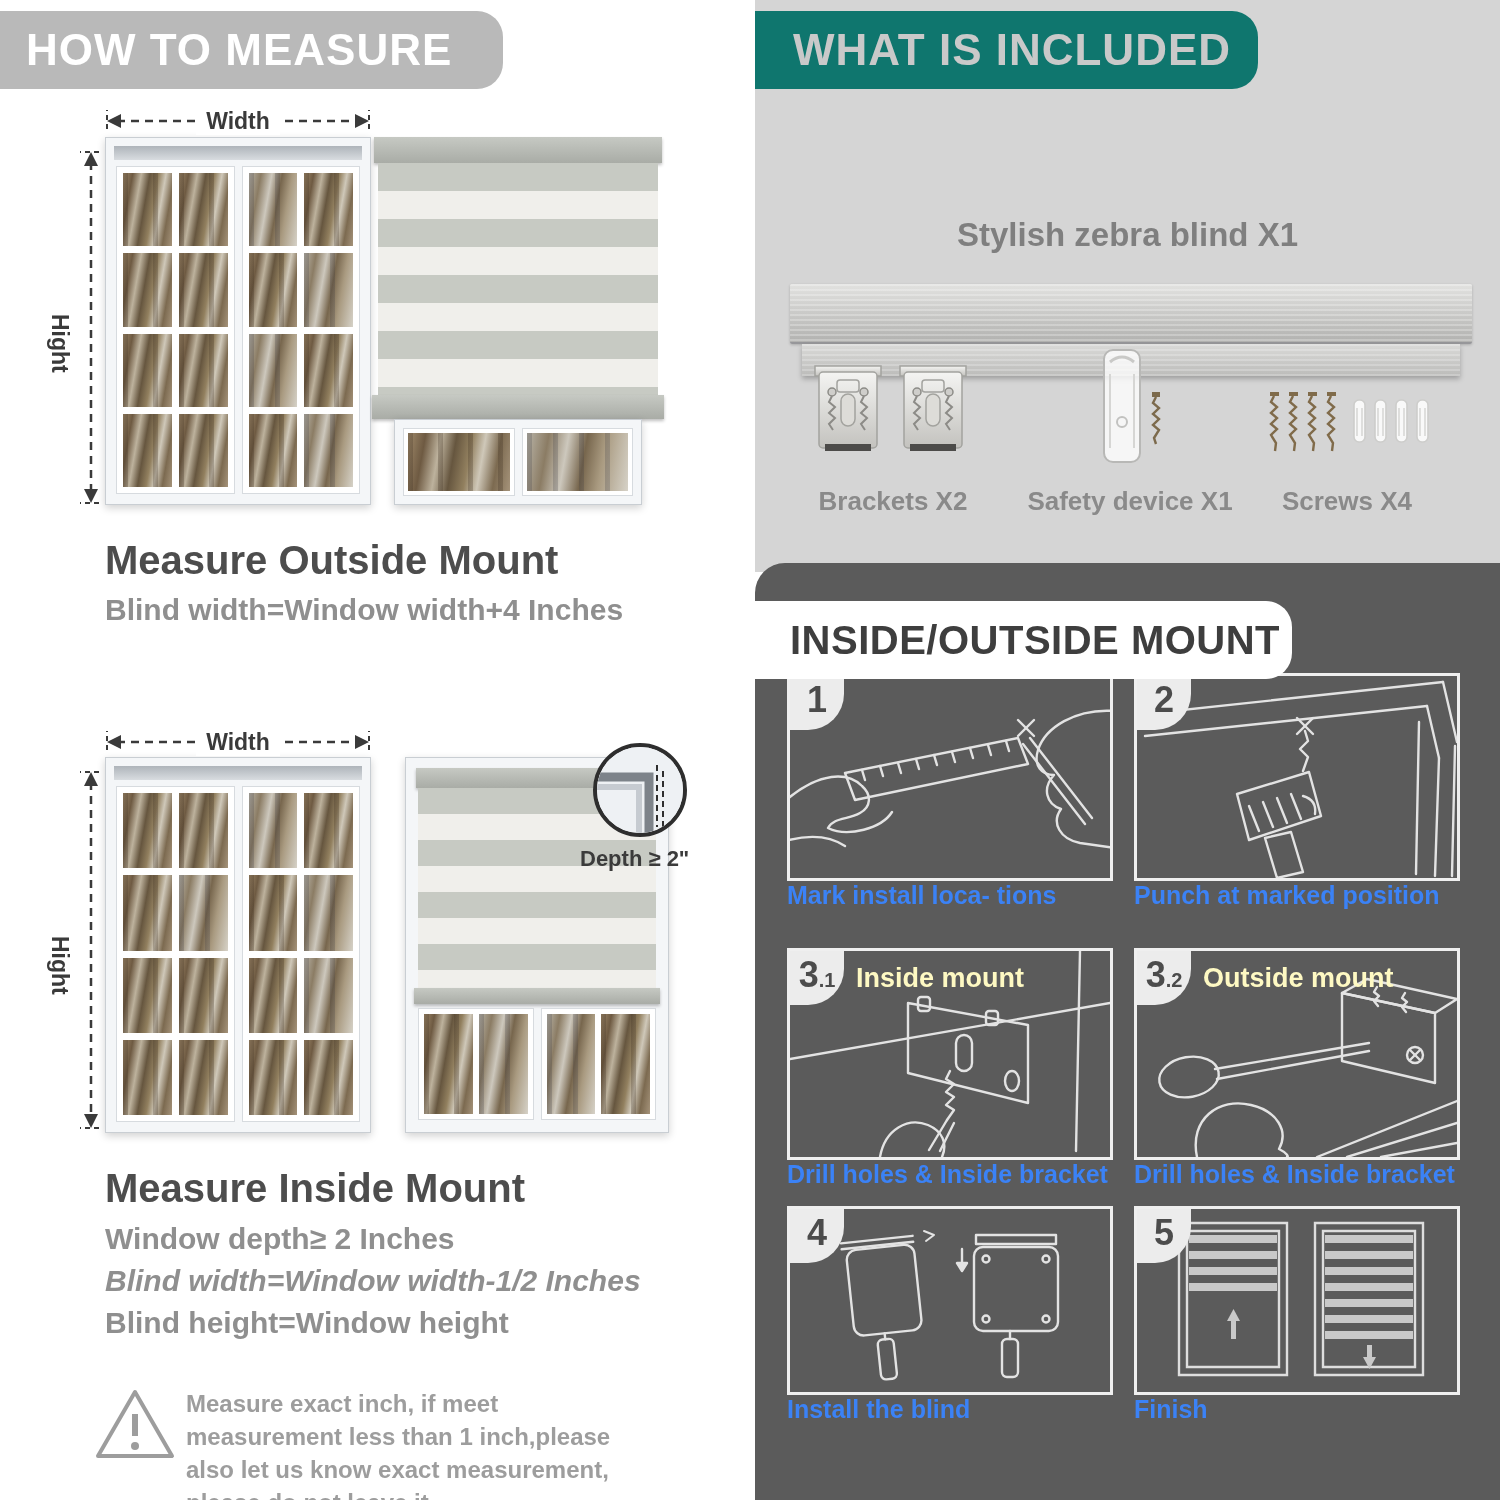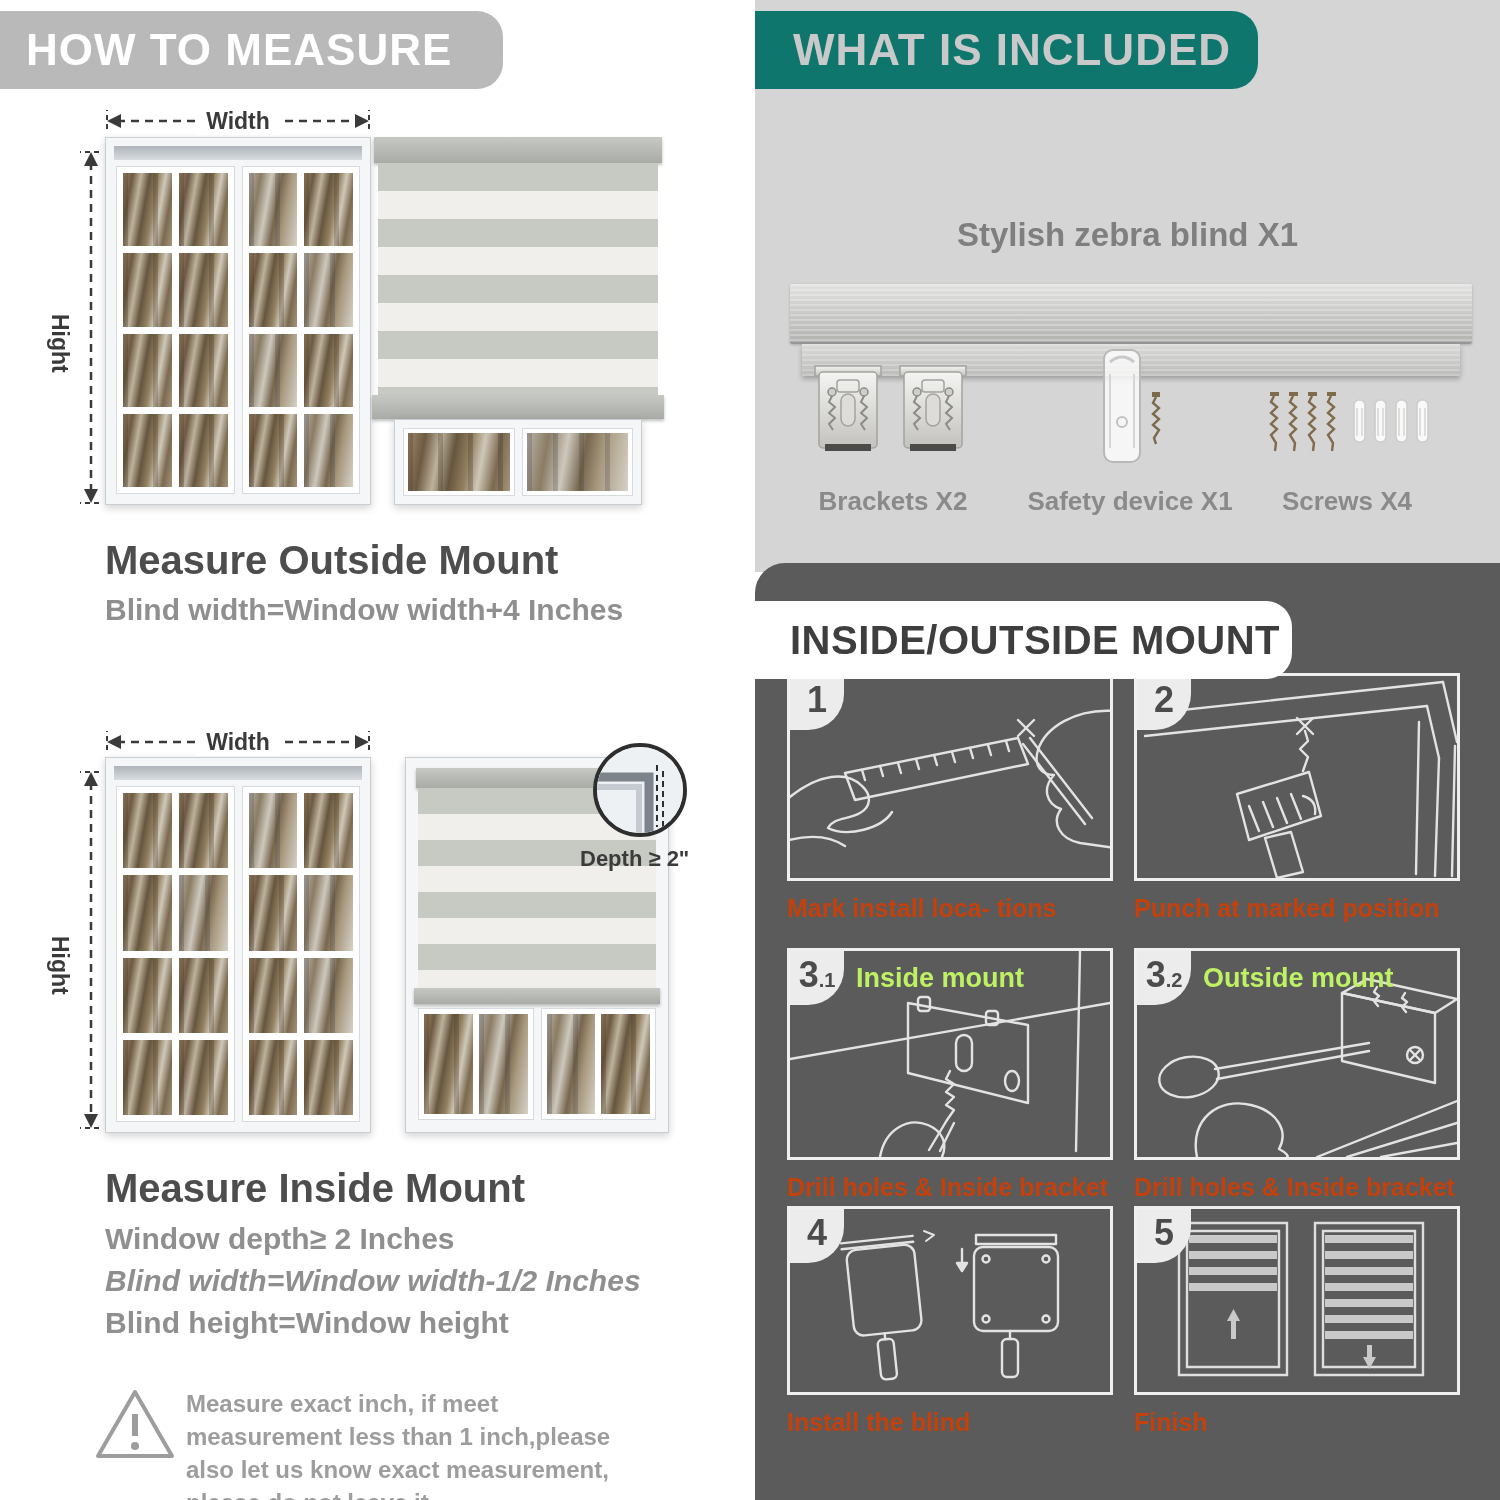--- a/index.html
+++ b/index.html
@@ -65,22 +65,22 @@
                 linear-gradient(180deg,#dadad8,#bcbcba);
      box-shadow:0 3px 5px rgba(0,0,0,.25);}
 
   
   .step{width:326px;}
   .stepbox{position:relative;width:326px;border:3px solid #efefef;background:#5b5b5b;box-sizing:border-box;}
   .badge{position:absolute;left:0;top:0;width:54px;height:54px;background:#ececec;
          border-radius:0 0 36px 0;display:flex;align-items:flex-start;justify-content:center;z-index:2;}
   .badge .num{font-size:36px;font-weight:bold;color:#4c4c4c;line-height:48px;}
   .badge .sub{font-size:20px;font-weight:bold;color:#4c4c4c;line-height:58px;}
-  .inbox-label{position:absolute;left:66px;top:12px;color:#bef264;font-size:27px;font-weight:bold;z-index:2;}
-  .caption{margin-top:13px;color:#c2410c;font-size:25px;font-weight:bold;white-space:nowrap;}
+  .inbox-label{position:absolute;left:66px;top:12px;color:#fef9c3;font-size:27px;font-weight:bold;z-index:2;}
+  .caption{color:#3b82f6;font-size:25px;font-weight:bold;white-space:nowrap;}
   .lineart{display:block;}
   .lineart *{vector-effect:non-scaling-stroke;}
 
   
   .mag{left:593px;top:743px;width:94px;height:94px;border-radius:50%;background:#f2f4f6;
        border:4px solid #2e2e2e;box-sizing:border-box;overflow:hidden;z-index:4;}
   .depth-lbl{left:580px;top:846px;width:150px;font-size:22px;font-weight:bold;color:#3b3b3b;}
 </style>
 </head>
 <body>

